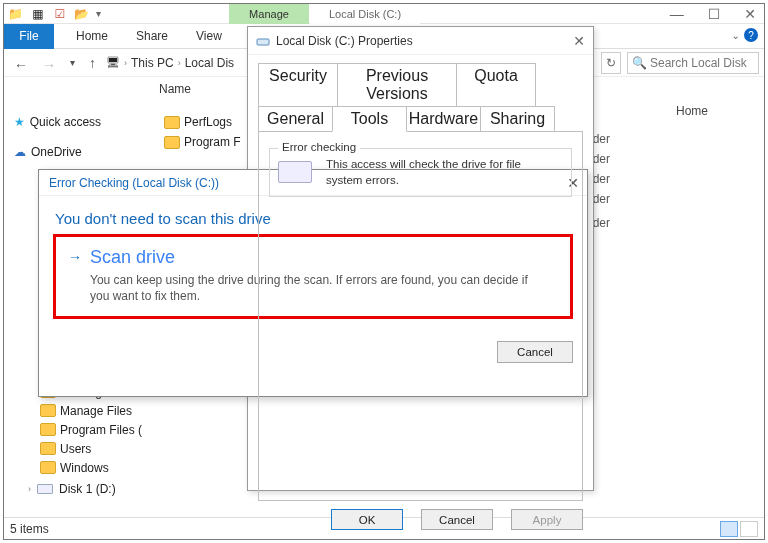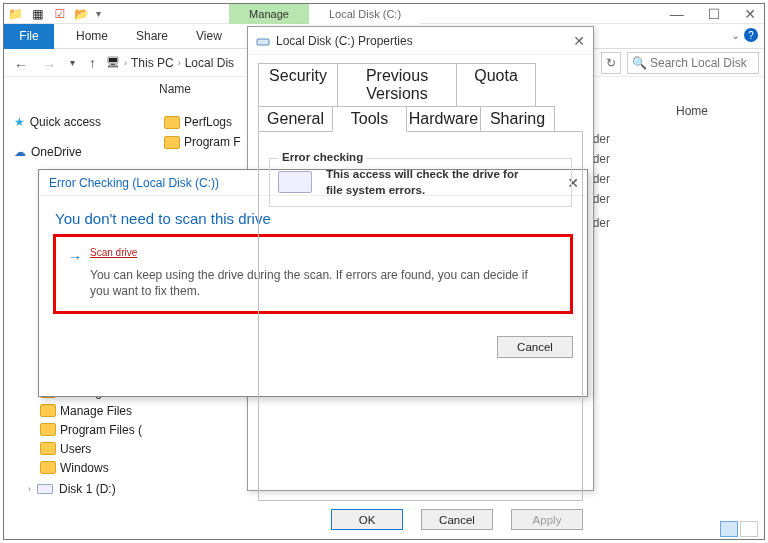--- a/index.html
+++ b/index.html
@@ -60,40 +60,40 @@
   
   .props { position:absolute; left:243px; top:22px; width:347px; height:465px; background:#fff; border:1px solid #999; box-shadow:2px 2px 6px rgba(0,0,0,0.15); }
   .props-title { height:28px; display:flex; align-items:center; padding:0 8px; font-size:12px; color:#333; border-bottom:1px solid #eee; }
   .props-title-ico { width:14px; height:14px; margin-right:6px; display:flex; align-items:center; justify-content:center; }
   .props-close { position:absolute; right:8px; top:6px; font-size:14px; color:#666; }
   .props-tabs { margin:8px 10px 0; }
   .tabrow { display:flex; }
   .ptab { border:1px solid #bfbfbf; border-bottom:none; padding:3px 0; font-size:16px; color:#222; width:75px; text-align:center; background:#fff; margin-right:-1px; }
   .ptab.active { border-bottom:1px solid #fff; position:relative; z-index:2; }
   .props-body { border:1px solid #bfbfbf; margin:-1px 10px 8px; height:370px; padding:10px; position:relative; z-index:1; }
-  .group { border:1px solid #d5d5d5; padding:8px; position:relative; margin-top:16px;font-weight:bold; }
+  .group { border:1px solid #d5d5d5; padding:8px; position:relative; margin-top:6px; }
   .group-title { position:absolute; top:-8px; left:8px; background:#fff; padding:0 4px; font-size:11.5px; color:#333; }
   .group-text { font-size:11.5px; color:#333; margin-left:48px; width:200px; line-height:1.35; }
   .drive-ico { position:absolute; left:8px; top:12px; width:34px; height:22px; background:#eef; border:1px solid #aac; border-radius:2px; }
   .props-buttons { display:flex; gap:18px; justify-content:flex-end; padding:0 10px 8px; }
   .winbtn { width:72px; height:21px; border:1px solid #a9a9a9; background:#efefef; font-size:11.5px; display:flex; align-items:center; justify-content:center; }
   .winbtn.primary { border-color:#1979ca; }
   .winbtn.disabled { color:#9a9a9a; }
 
   
   .ec { position:absolute; left:34px; top:165px; width:550px; height:228px; background:#fff; border:1px solid #888; box-shadow:3px 3px 8px rgba(0,0,0,0.2); }
   .ec-title { height:26px; display:flex; align-items:center; padding:0 10px; color:#1568b8; font-size:12px; border-bottom:1px solid #eee; }
   .ec-close { position:absolute; right:8px; top:5px; font-size:14px; color:#555; }
   .ec-body { padding:14px 16px; }
   .ec-head { color:#1568b8; font-size:15px; margin-bottom:7px; }
   .ec-sub { color:#222; font-size:12px; margin-bottom:14px; }
   .ec-option { border:3px solid #e80202; padding:10px 12px 12px; margin:0 -2px; }
   .ec-option-row { display:flex; gap:8px; }
   .ec-arrow { color:#1568b8; font-size:14px; line-height:16px; }
-  .ec-opt-title { color:#b91c1c; font-size:10px;text-decoration:underline; }
+  .ec-opt-title { color:#3b82f6; font-size:18px; }
   .ec-opt-desc { color:#555; font-size:12px; margin-left:22px; margin-top:4px; max-width:460px; line-height:1.35; }
   .ec-buttons { display:flex; justify-content:flex-end; padding:8px 14px 10px; }
 </style>
 </head>
 <body>
 
 <div class="outer">
 
   <div class="qat">
     <span class="qat-icon">📁</span>
@@ -199,20 +199,23 @@
         <span class="folder-ico"></span>
         <span>Windows</span>
       </div>
     <div class="disk-item" style="margin-left:-12px;margin-top:2px">
         <span style="font-size:9px;color:#777">›</span>
         <span class="disk-ico"></span>
         <span>Disk 1 (D:)</span>
       </div>
   </div>
 
+  <div class="statusbar">
+    <span>5 items</span>
+  </div>
   <div class="view-toggles">
     <div class="vt-active"></div>
     <div></div>
   </div>
 
   <div class="props">
     <div class="props-title">
       <span class="props-title-ico">
         <svg width="14" height="14" viewBox="0 0 14 14">
             <rect x="1" y="5" width="12" height="6" rx="1" fill="#d9e8f5" stroke="#5a8cbf"></rect>

